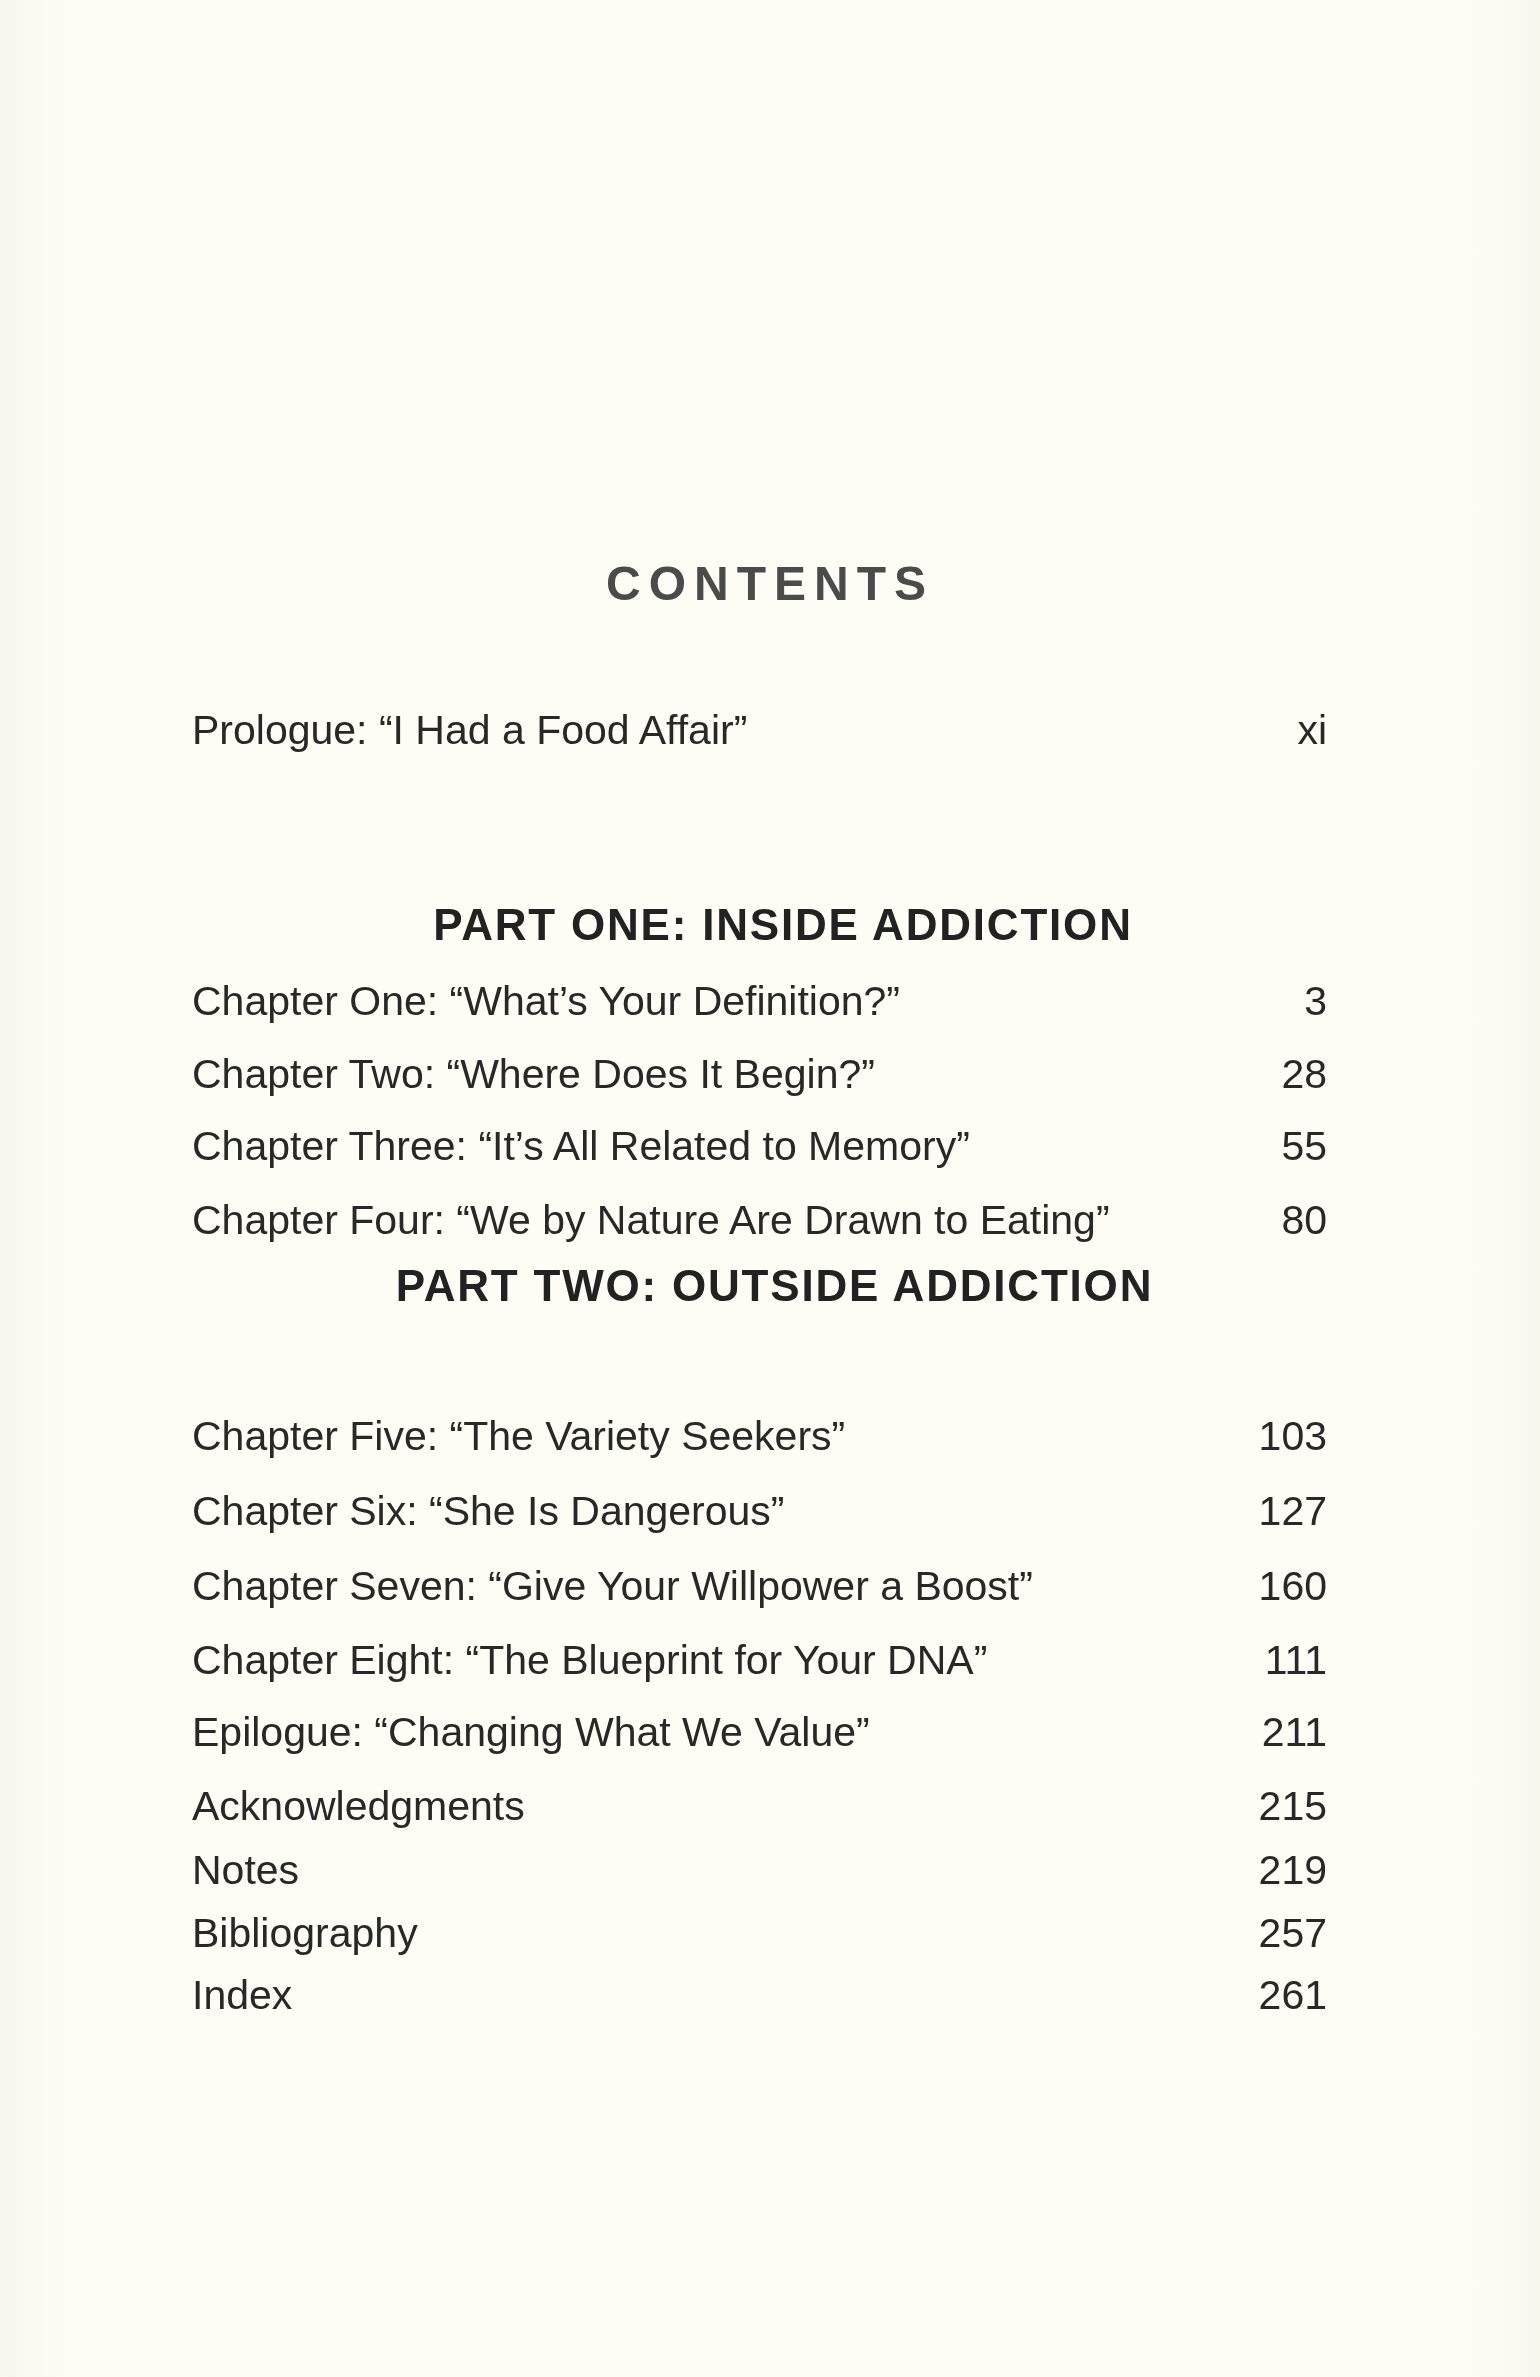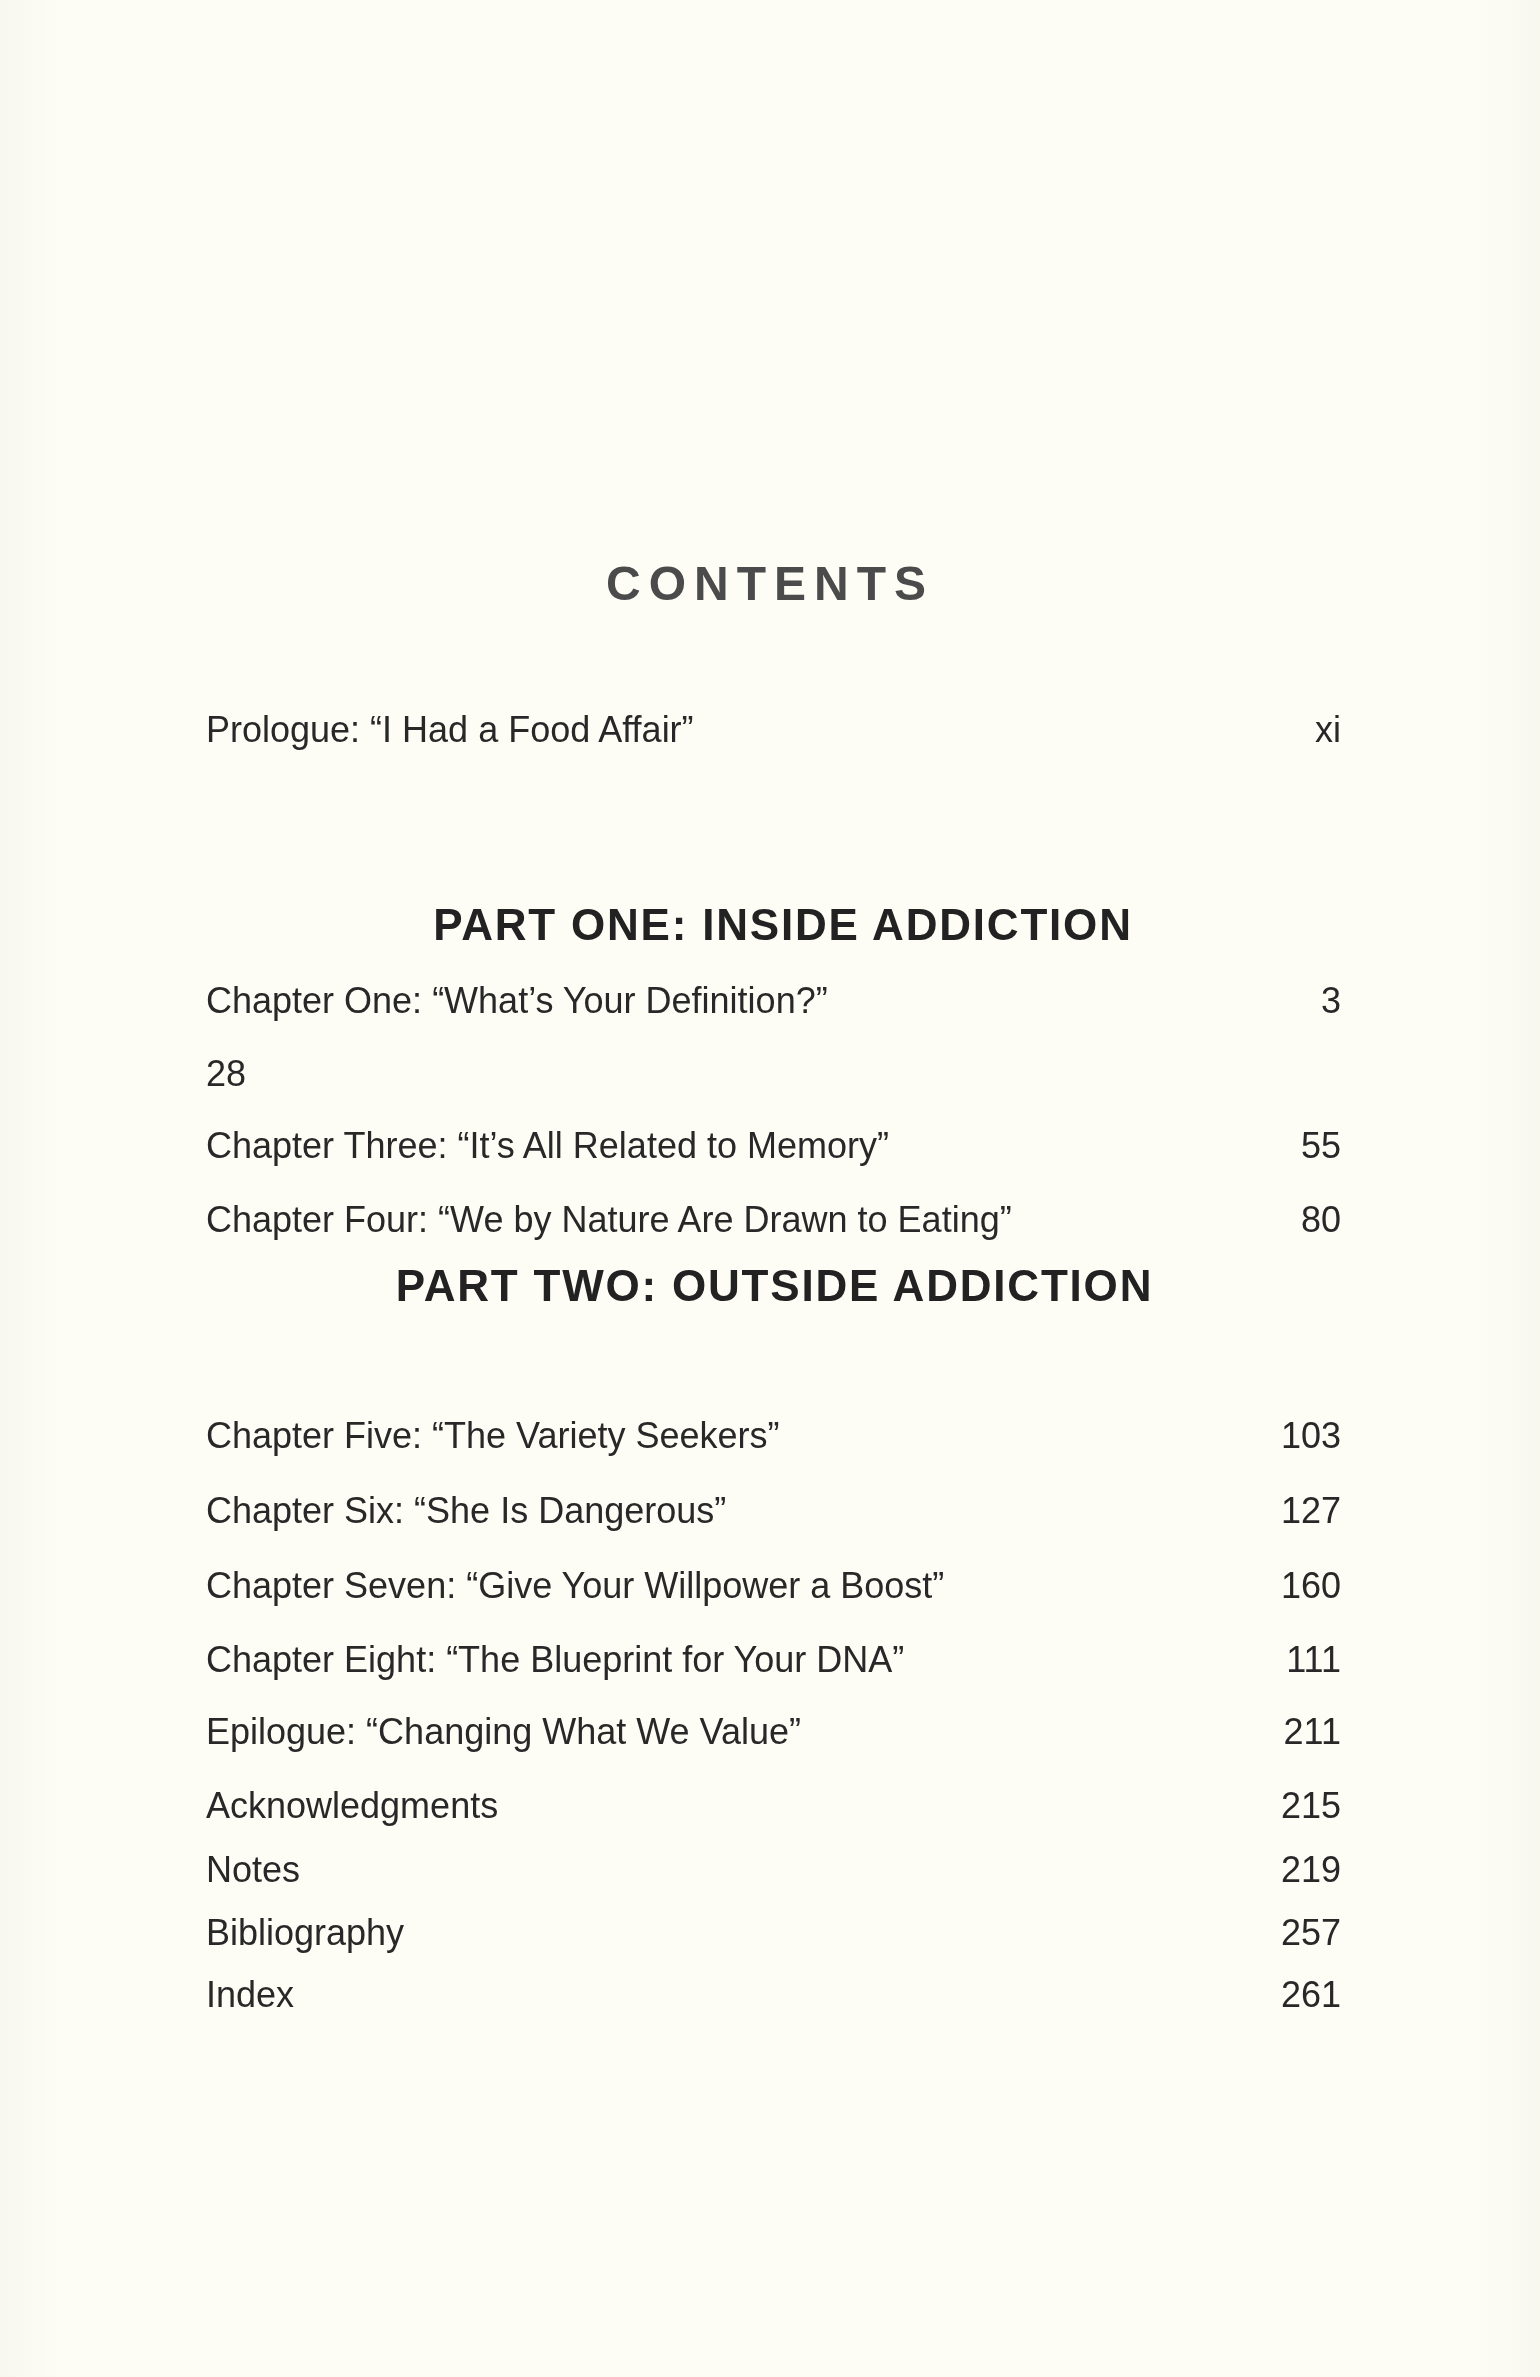--- a/index.html
+++ b/index.html
@@ -16,23 +16,23 @@
     pointer-events: none;
   }
   .title {
     position: absolute; left: 0; width: 1540px; top: 561px;
     text-align: center;
     font-size: 48px; font-weight: bold; letter-spacing: 8px;
     color: #4b4b4b;
     line-height: 46px;
   }
   .row {
-    position: absolute; left: 206px; width: 1135px;
+    position: absolute; left: 192px; width: 1135px;
     display: flex; justify-content: space-between; align-items: center;
-    font-size: 36px; line-height: 42px; color: #282828;
+    font-size: 41px; line-height: 42px; color: #282828;
   }
   .row .page { text-align: right; }
   .part {
     position: absolute; left: 0; width: 1540px;
     text-align: center;
     font-size: 44px; font-weight: bold; letter-spacing: 1.8px;
     color: #222;
     line-height: 49px;
   }
   .part-one { top: 900px; padding-left: 26px; box-sizing: border-box; }
@@ -50,20 +50,21 @@
   <span class="page">xi</span>
 </div>
 
 <h2 class="part part-one" style="margin:0">PART ONE: INSIDE ADDICTION</h2>
 
 <div class="row" style="top:980px">
   <span>Chapter One: “What’s Your Definition?”</span>
   <span class="page">3</span>
 </div>
 <div class="row" style="top:1053px">
+  <span>Chapter Two: “Where Does It Begin?”</span>
   <span class="page">28</span>
 </div>
 <div class="row" style="top:1125px">
   <span>Chapter Three: “It’s All Related to Memory”</span>
   <span class="page">55</span>
 </div>
 <div class="row" style="top:1199px">
   <span>Chapter Four: “We by Nature Are Drawn to Eating”</span>
   <span class="page">80</span>
 </div>

